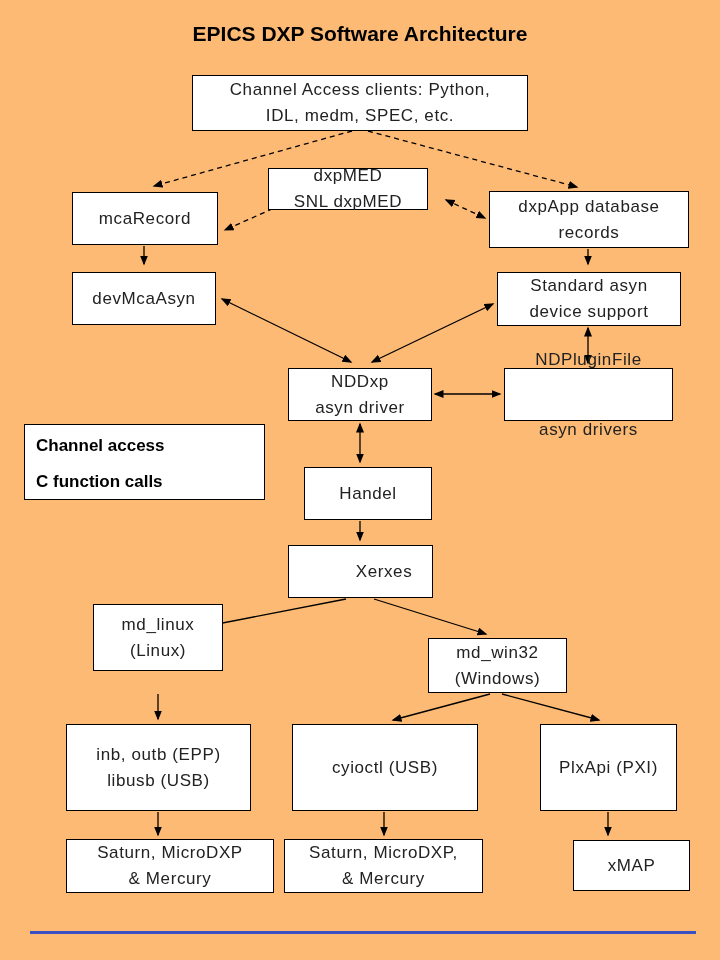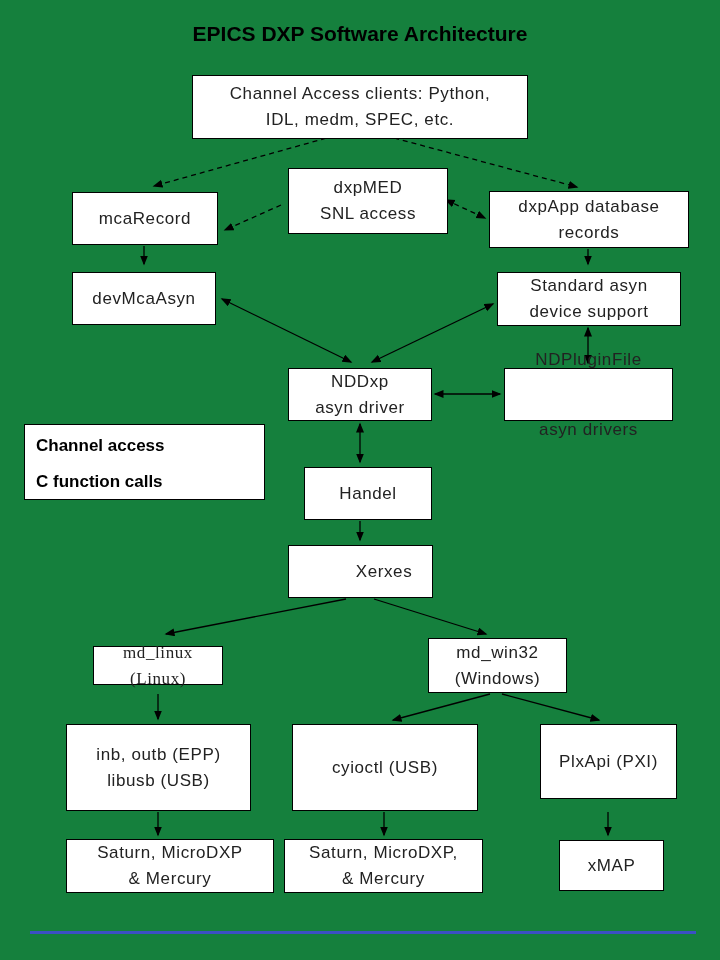--- a/index.html
+++ b/index.html
@@ -1,17 +1,17 @@
 <!DOCTYPE html>
 <html><head>
 <meta charset="utf-8">
 <style>
   html,body{margin:0;padding:0;background:#ffffff;}
   .canvas{
-    position:relative;width:720px;height:960px;background:#15803d;overflow:hidden;
+    position:relative;width:720px;height:960px;background:#fdba74;overflow:hidden;
     font-family:"Liberation Sans", sans-serif;
   }
   .title{
     position:absolute;top:22px;left:0;width:720px;text-align:center;
     font-size:21px;font-weight:bold;color:#000000;letter-spacing:0px;margin:0;
   }
   svg.wires{position:absolute;left:0;top:0;}
   .node{
     position:absolute;border:1px solid #000000;background:#ffffff;
     display:flex;flex-direction:column;justify-content:center;align-items:center;
@@ -68,32 +68,32 @@
       <line x1="502" y1="694" x2="599" y2="720" marker-end="url(#ah)"></line>
       <line x1="158" y1="812" x2="158" y2="835" marker-end="url(#ah)"></line>
       <line x1="384" y1="812" x2="384" y2="835" marker-end="url(#ah)"></line>
       <line x1="608" y1="812" x2="608" y2="835" marker-end="url(#ah)"></line>
 
       <line x1="172" y1="448" x2="248" y2="448" stroke-dasharray="5,4" marker-end="url(#ah)"></line>
       <line x1="186" y1="484" x2="248" y2="484" marker-end="url(#ah)"></line>
     </g>
   </svg>
 
-  <div class="node" style="left:192px;top:75px;width:336px;height:64px;">
+  <div class="node" style="left:192px;top:75px;width:336px;height:56px;">
     <span>Channel Access clients: Python,</span>
     <span>IDL, medm, SPEC, etc.</span>
   </div>
 
   <div class="node" style="left:72px;top:192px;width:146px;height:53px;">
     <span>mcaRecord</span>
   </div>
 
-  <div class="node" style="left:288px;top:168px;width:160px;height:66px;">
+  <div class="node" style="left:268px;top:168px;width:160px;height:42px;">
     <span>dxpMED</span>
-    <span>SNL access</span>
+    <span>SNL dxpMED</span>
   </div>
 
   <div class="node" style="left:489px;top:191px;width:200px;height:57px;">
     <span>dxpApp database</span>
     <span>records</span>
   </div>
 
   <div class="node" style="left:72px;top:272px;width:144px;height:53px;">
     <span>devMcaAsyn</span>
   </div>
@@ -118,52 +118,52 @@
   <div class="legend-label row2">C function calls</div>
 
   <div class="node" style="left:304px;top:467px;width:128px;height:53px;text-align:right;">
     <span>Handel</span>
   </div>
 
   <div class="node" style="left:288px;top:545px;width:145px;height:53px;padding-left:47px;">
     <span>Xerxes</span>
   </div>
 
-  <div class="node" style="left:93px;top:646px;width:130px;height:39px;font-family:Liberation Serif, serif;">
+  <div class="node" style="left:93px;top:604px;width:130px;height:67px;">
     <span>md_linux</span>
     <span>(Linux)</span>
   </div>
 
   <div class="node" style="left:428px;top:638px;width:139px;height:55px;">
     <span>md_win32</span>
     <span>(Windows)</span>
   </div>
 
   <div class="node" style="left:66px;top:724px;width:185px;height:87px;">
     <span>inb, outb (EPP)</span>
     <span>libusb (USB)</span>
   </div>
 
   <div class="node" style="left:292px;top:724px;width:186px;height:87px;">
     <span>cyioctl (USB)</span>
   </div>
 
-  <div class="node" style="left:540px;top:724px;width:137px;height:75px;">
+  <div class="node" style="left:540px;top:724px;width:137px;height:87px;">
     <span>PlxApi (PXI)</span>
   </div>
 
   <div class="node" style="left:66px;top:839px;width:208px;height:54px;">
     <span>Saturn, MicroDXP</span>
     <span>&amp; Mercury</span>
   </div>
 
   <div class="node" style="left:284px;top:839px;width:199px;height:54px;">
     <span>Saturn, MicroDXP,</span>
     <span>&amp; Mercury</span>
   </div>
 
-  <div class="node" style="left:559px;top:840px;width:105px;height:51px;">
+  <div class="node" style="left:573px;top:840px;width:117px;height:51px;">
     <span>xMAP</span>
   </div>
 
   <div class="bottom-rule"></div>
 
 </div>
 
 </body></html>

